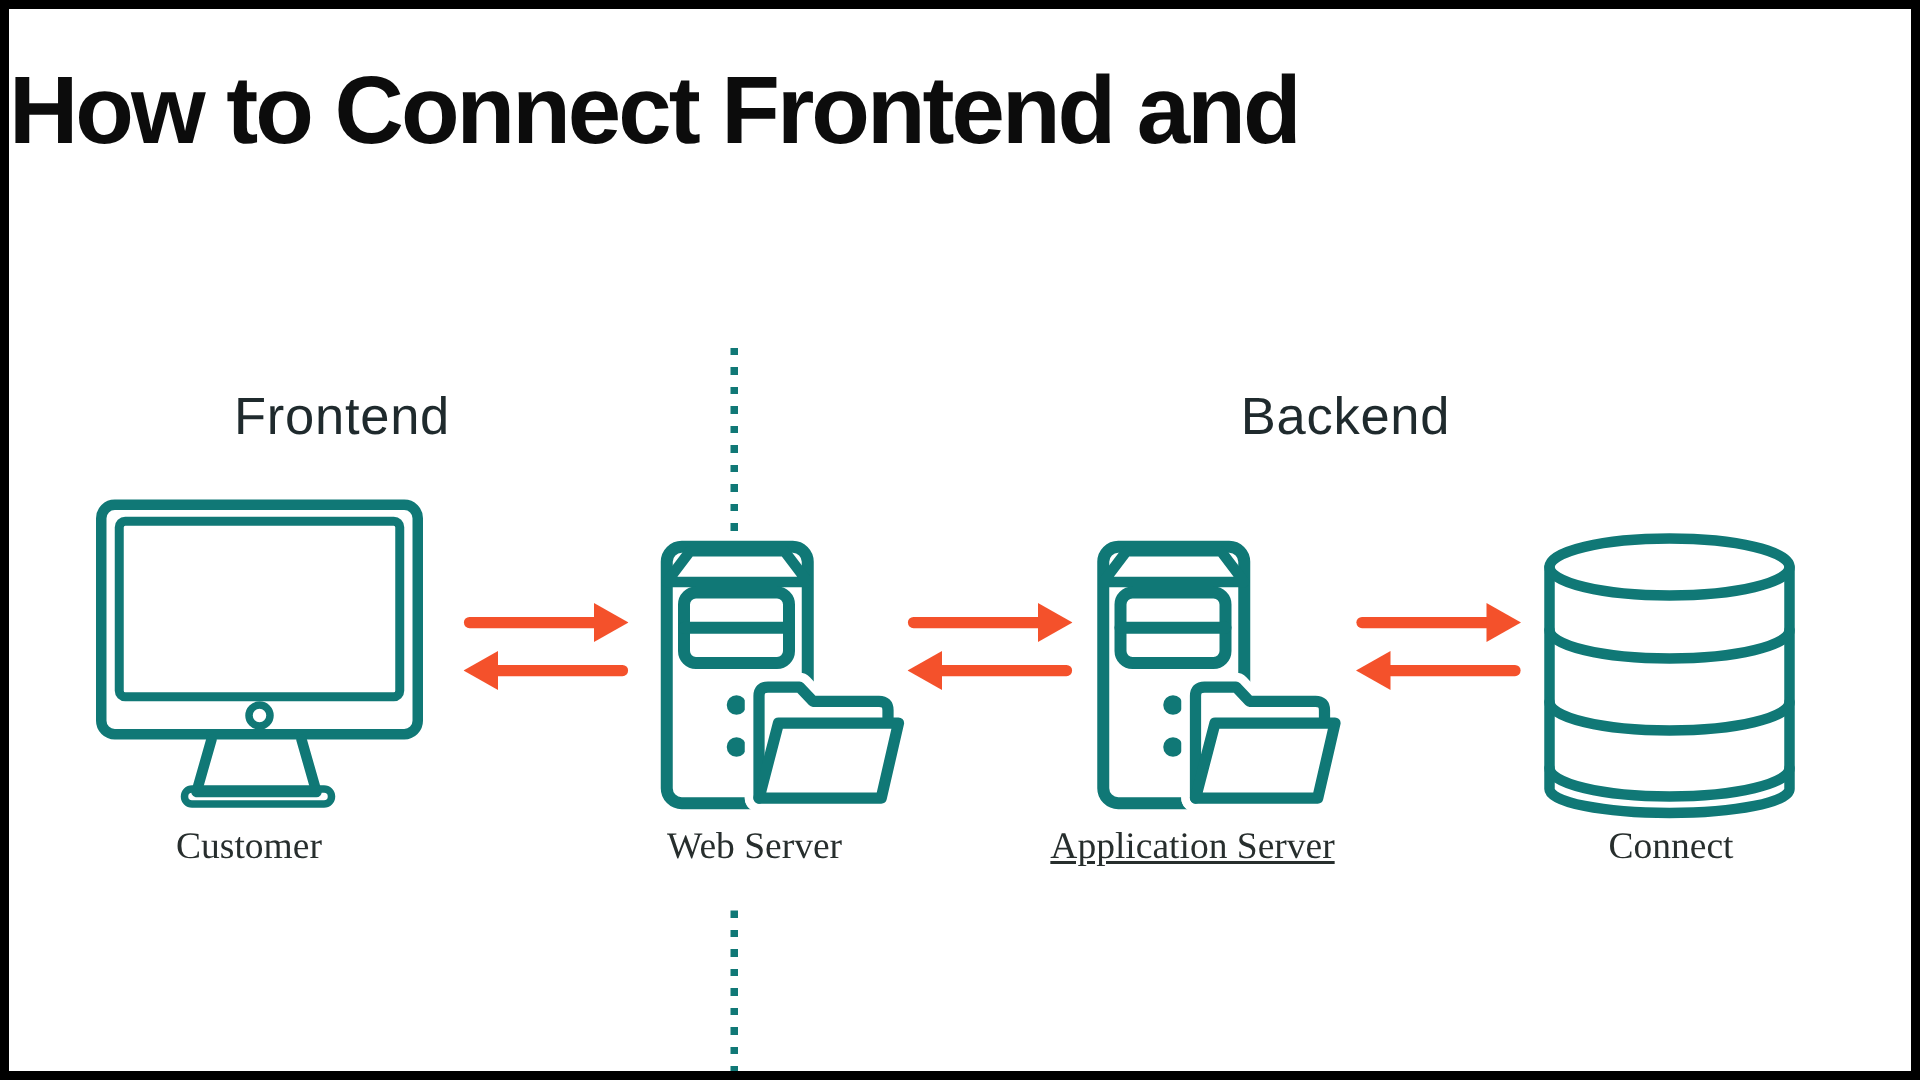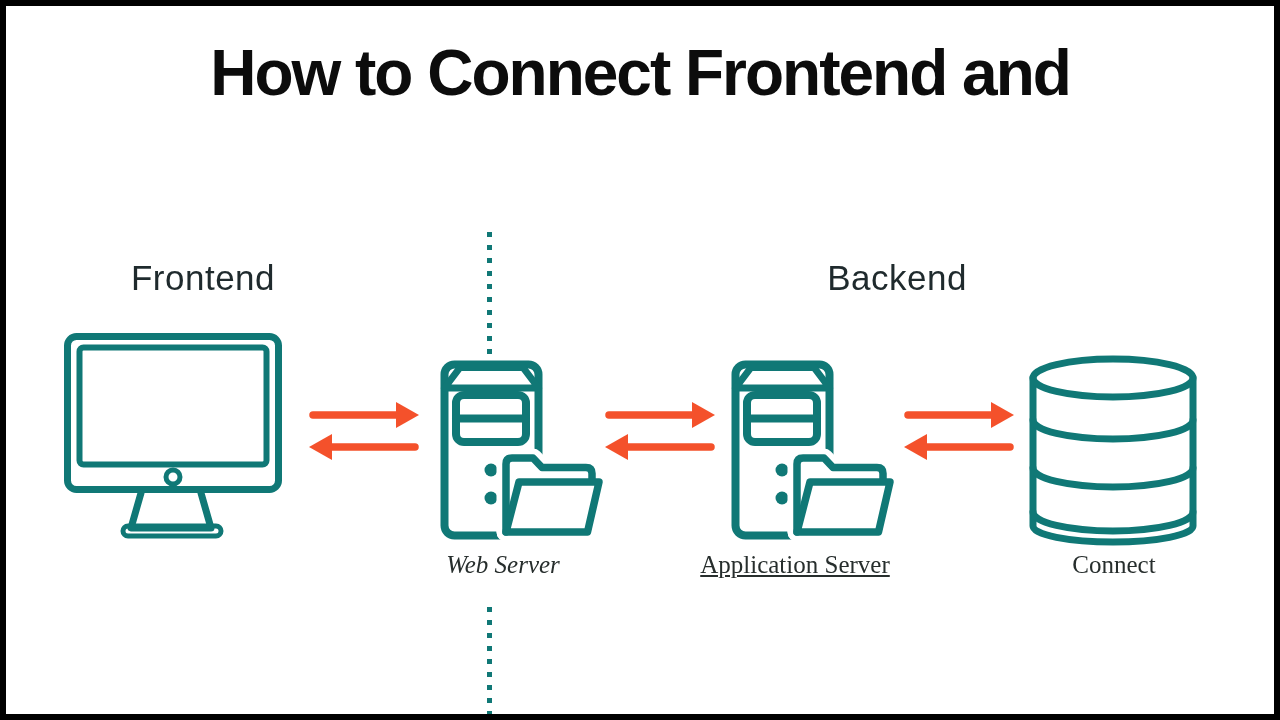--- a/index.html
+++ b/index.html
@@ -9,38 +9,37 @@
     height: 720px;
     box-sizing: border-box;
     background: var(--page-bg, #fff);
     border: 6px solid var(--frame-border, #000);
     overflow: hidden;
     font-family: "Liberation Sans", sans-serif;
   }
   .title {
     position: absolute;
     left: 0; right: 0; top: 24px;
-    text-align: center;
     font-size: 64px;
     line-height: 87px;
     font-weight: 700;
     letter-spacing: -2px;
     color: var(--title-color, #0c0c0c);
   }
   .hdr {
     position: absolute;
     top: 252px;
     width: 220px;
     text-align: center;
     font-size: 35px;
     font-weight: 400;
     letter-spacing: 0.5px;
     color: var(--header-color, #1f2a2d);
   }
-  .hdr-frontend { left: 87px; }
+  .hdr-frontend { left: 112px; }
   .hdr-backend  { left: 781px; }
   .dotted {
     position: absolute;
     left: 481px;
     width: 5px;
     background: repeating-linear-gradient(
       to bottom,
       var(--icon-teal, #107876) 0 5px,
       transparent 5px 13px
     );
@@ -55,21 +54,21 @@
   .node-label {
     position: absolute;
     top: 545px;
     width: 220px;
     text-align: center;
     font-family: "Liberation Serif", serif;
     font-size: 25px;
     color: var(--label-color, #272e2d);
   }
   .lbl-customer  { left: 50px; }
-  .lbl-web       { left: 387px; font-style: italic; }
+  .lbl-web       { left: 387px; }
   .lbl-app       { left: 679px; text-decoration: underline; }
   .lbl-db        { left: 998px; }
   .arrows { position: absolute; top: 395px; width: 110px; height: 60px; color: var(--arrow-orange, #f4512b); }
   .arrows-1 { left: 303px; }
   .arrows-2 { left: 599px; }
   .arrows-3 { left: 898px; }
 </style>
 </head>
 <body>
 
@@ -155,17 +154,18 @@
     <line x1="20" y1="46" x2="106" y2="46" stroke="currentColor" stroke-width="7.5" stroke-linecap="round"></line>
     <polygon points="23,33 0,46 23,59" fill="currentColor"></polygon>
   </svg>
   <svg class="arrows arrows-3" viewBox="0 0 110 60">
     <line x1="4" y1="14" x2="90" y2="14" stroke="currentColor" stroke-width="7.5" stroke-linecap="round"></line>
     <polygon points="87,1 110,14 87,27" fill="currentColor"></polygon>
     <line x1="20" y1="46" x2="106" y2="46" stroke="currentColor" stroke-width="7.5" stroke-linecap="round"></line>
     <polygon points="23,33 0,46 23,59" fill="currentColor"></polygon>
   </svg>
 
+  <div class="node-label lbl-customer">Customer</div>
   <div class="node-label lbl-web">Web Server</div>
   <div class="node-label lbl-app">Application Server</div>
   <div class="node-label lbl-db">Connect</div>
 
 </div>
 
 </body></html>

